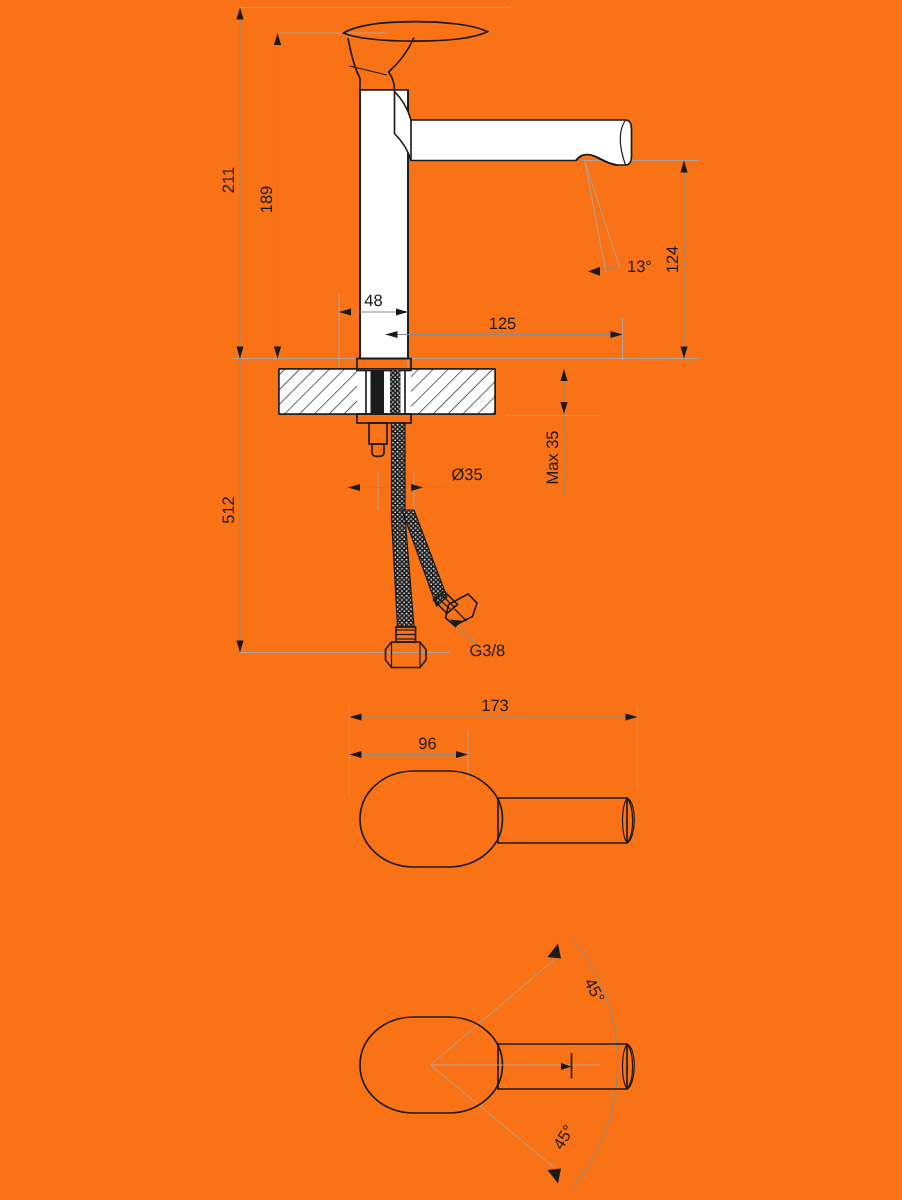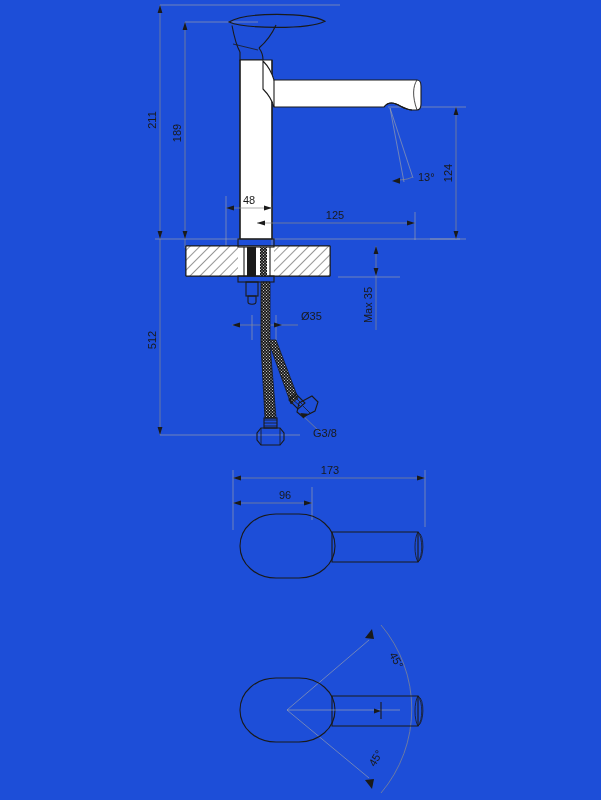--- a/index.html
+++ b/index.html
@@ -7,21 +7,21 @@
     padding: 0;
     background: #ffffff;
   }
   body {
     font-family: "Liberation Sans", sans-serif;
   }
   #sheet {
     position: relative;
     width: 601px;
     height: 800px;
-    background: #1d4ed8;
+    background: #f97316;
     overflow: hidden;
   }
   #sheet svg {
     position: absolute;
     top: 0;
     left: 0;
     display: block;
   }
   .dim-text {
     font-family: "Liberation Sans", sans-serif;

